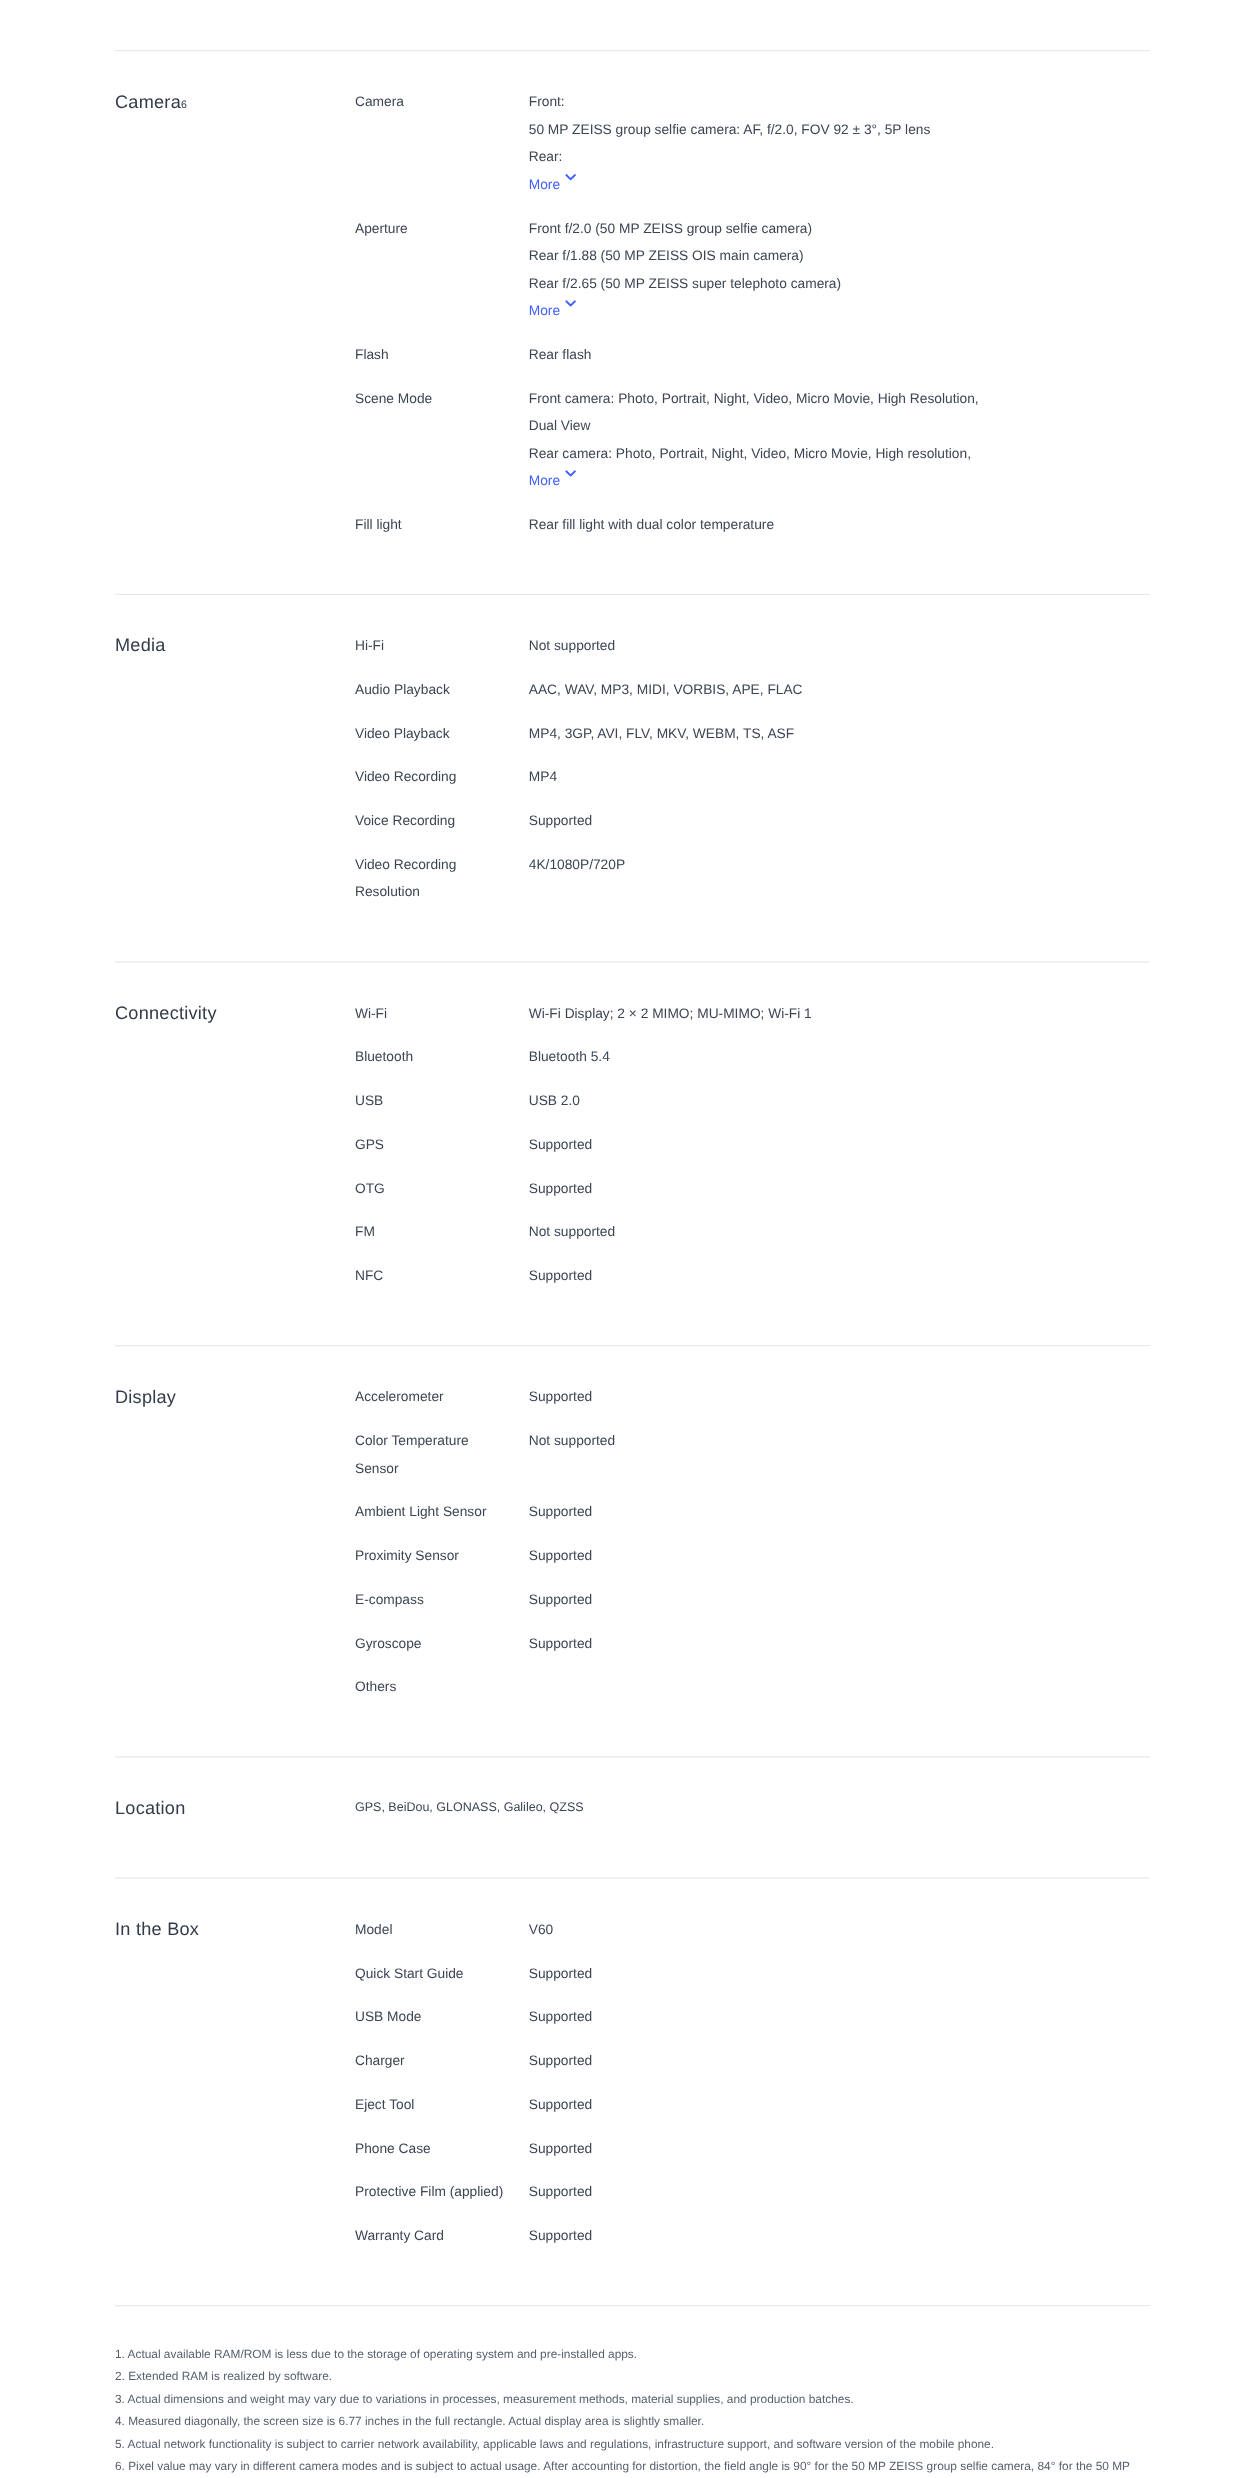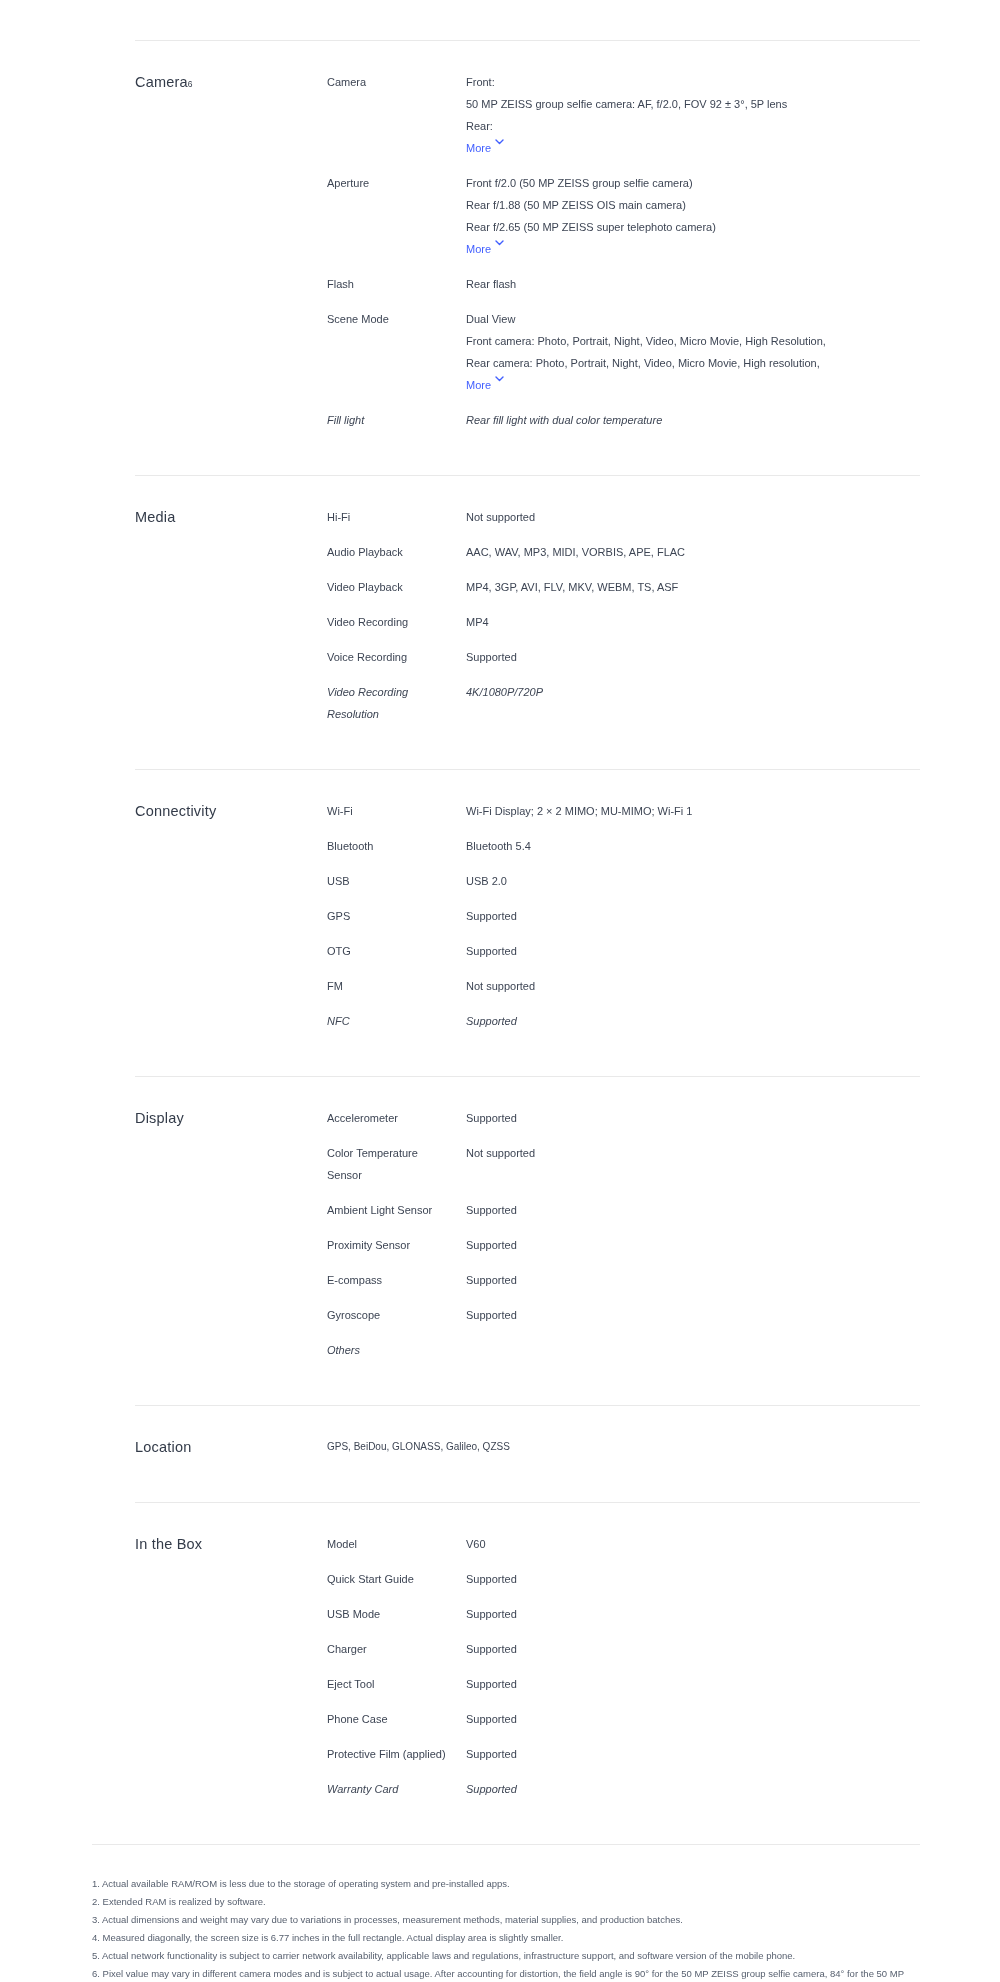--- a/index.html
+++ b/index.html
@@ -13,40 +13,39 @@
   .content {
     margin-left: 92px;
     width: 828px;
     padding-top: 40px;
   }
   .section {
     display: grid;
     grid-template-columns: 192px 1fr;
     border-top: 1px solid #e9e9e9;
     padding: 30px 0 44px 0;
-    margin-left: 43px;
   }
   .section-title {
     font-size: 14.5px;
     line-height: 22px;
     color: #333b49;
     font-weight: 400;
     letter-spacing: 0.2px;
   }
   .title-sup {
     font-size: 8.5px;
     color: #333b49;
   }
   .rows { min-width: 0; }
   .row {
     display: grid;
     grid-template-columns: 139px 1fr;
     margin-bottom: 13px;
   }
-  .row:last-child { margin-bottom: 0; font-style: italic; }
+  .row:last-child { margin-bottom: 0; }
   .spec-label {
     font-size: 11px;
     line-height: 22px;
     color: #3d4554;
     padding-right: 12px;
     max-width: 139px;
   }
   .spec-value {
     font-size: 11px;
     line-height: 22px;
@@ -123,22 +122,22 @@
   <div class="row">
     <div class="spec-label">Flash</div>
     <div class="spec-value">
               <div class="value-line">Rear flash</div>
             </div>
   </div>
 
   <div class="row">
     <div class="spec-label">Scene Mode</div>
     <div class="spec-value">
+              <div class="value-line">Front camera: Photo, Portrait, Night, Video, Micro Movie, High Resolution,</div>
               <div class="value-line">Dual View</div>
-              <div class="value-line">Front camera: Photo, Portrait, Night, Video, Micro Movie, High Resolution,</div>
               <div class="value-line">Rear camera: Photo, Portrait, Night, Video, Micro Movie, High resolution,</div>
   <a class="more-link">
     <span>More</span>
     <svg class="chevron" width="9" height="6" viewBox="0 0 9 6">
                   <path d="M1 1l3.5 3.4L8 1" fill="none" stroke="#415fff" stroke-width="1.4" stroke-linecap="round" stroke-linejoin="round"></path>
                 </svg>
   </a>
 </div>
   </div>
 

